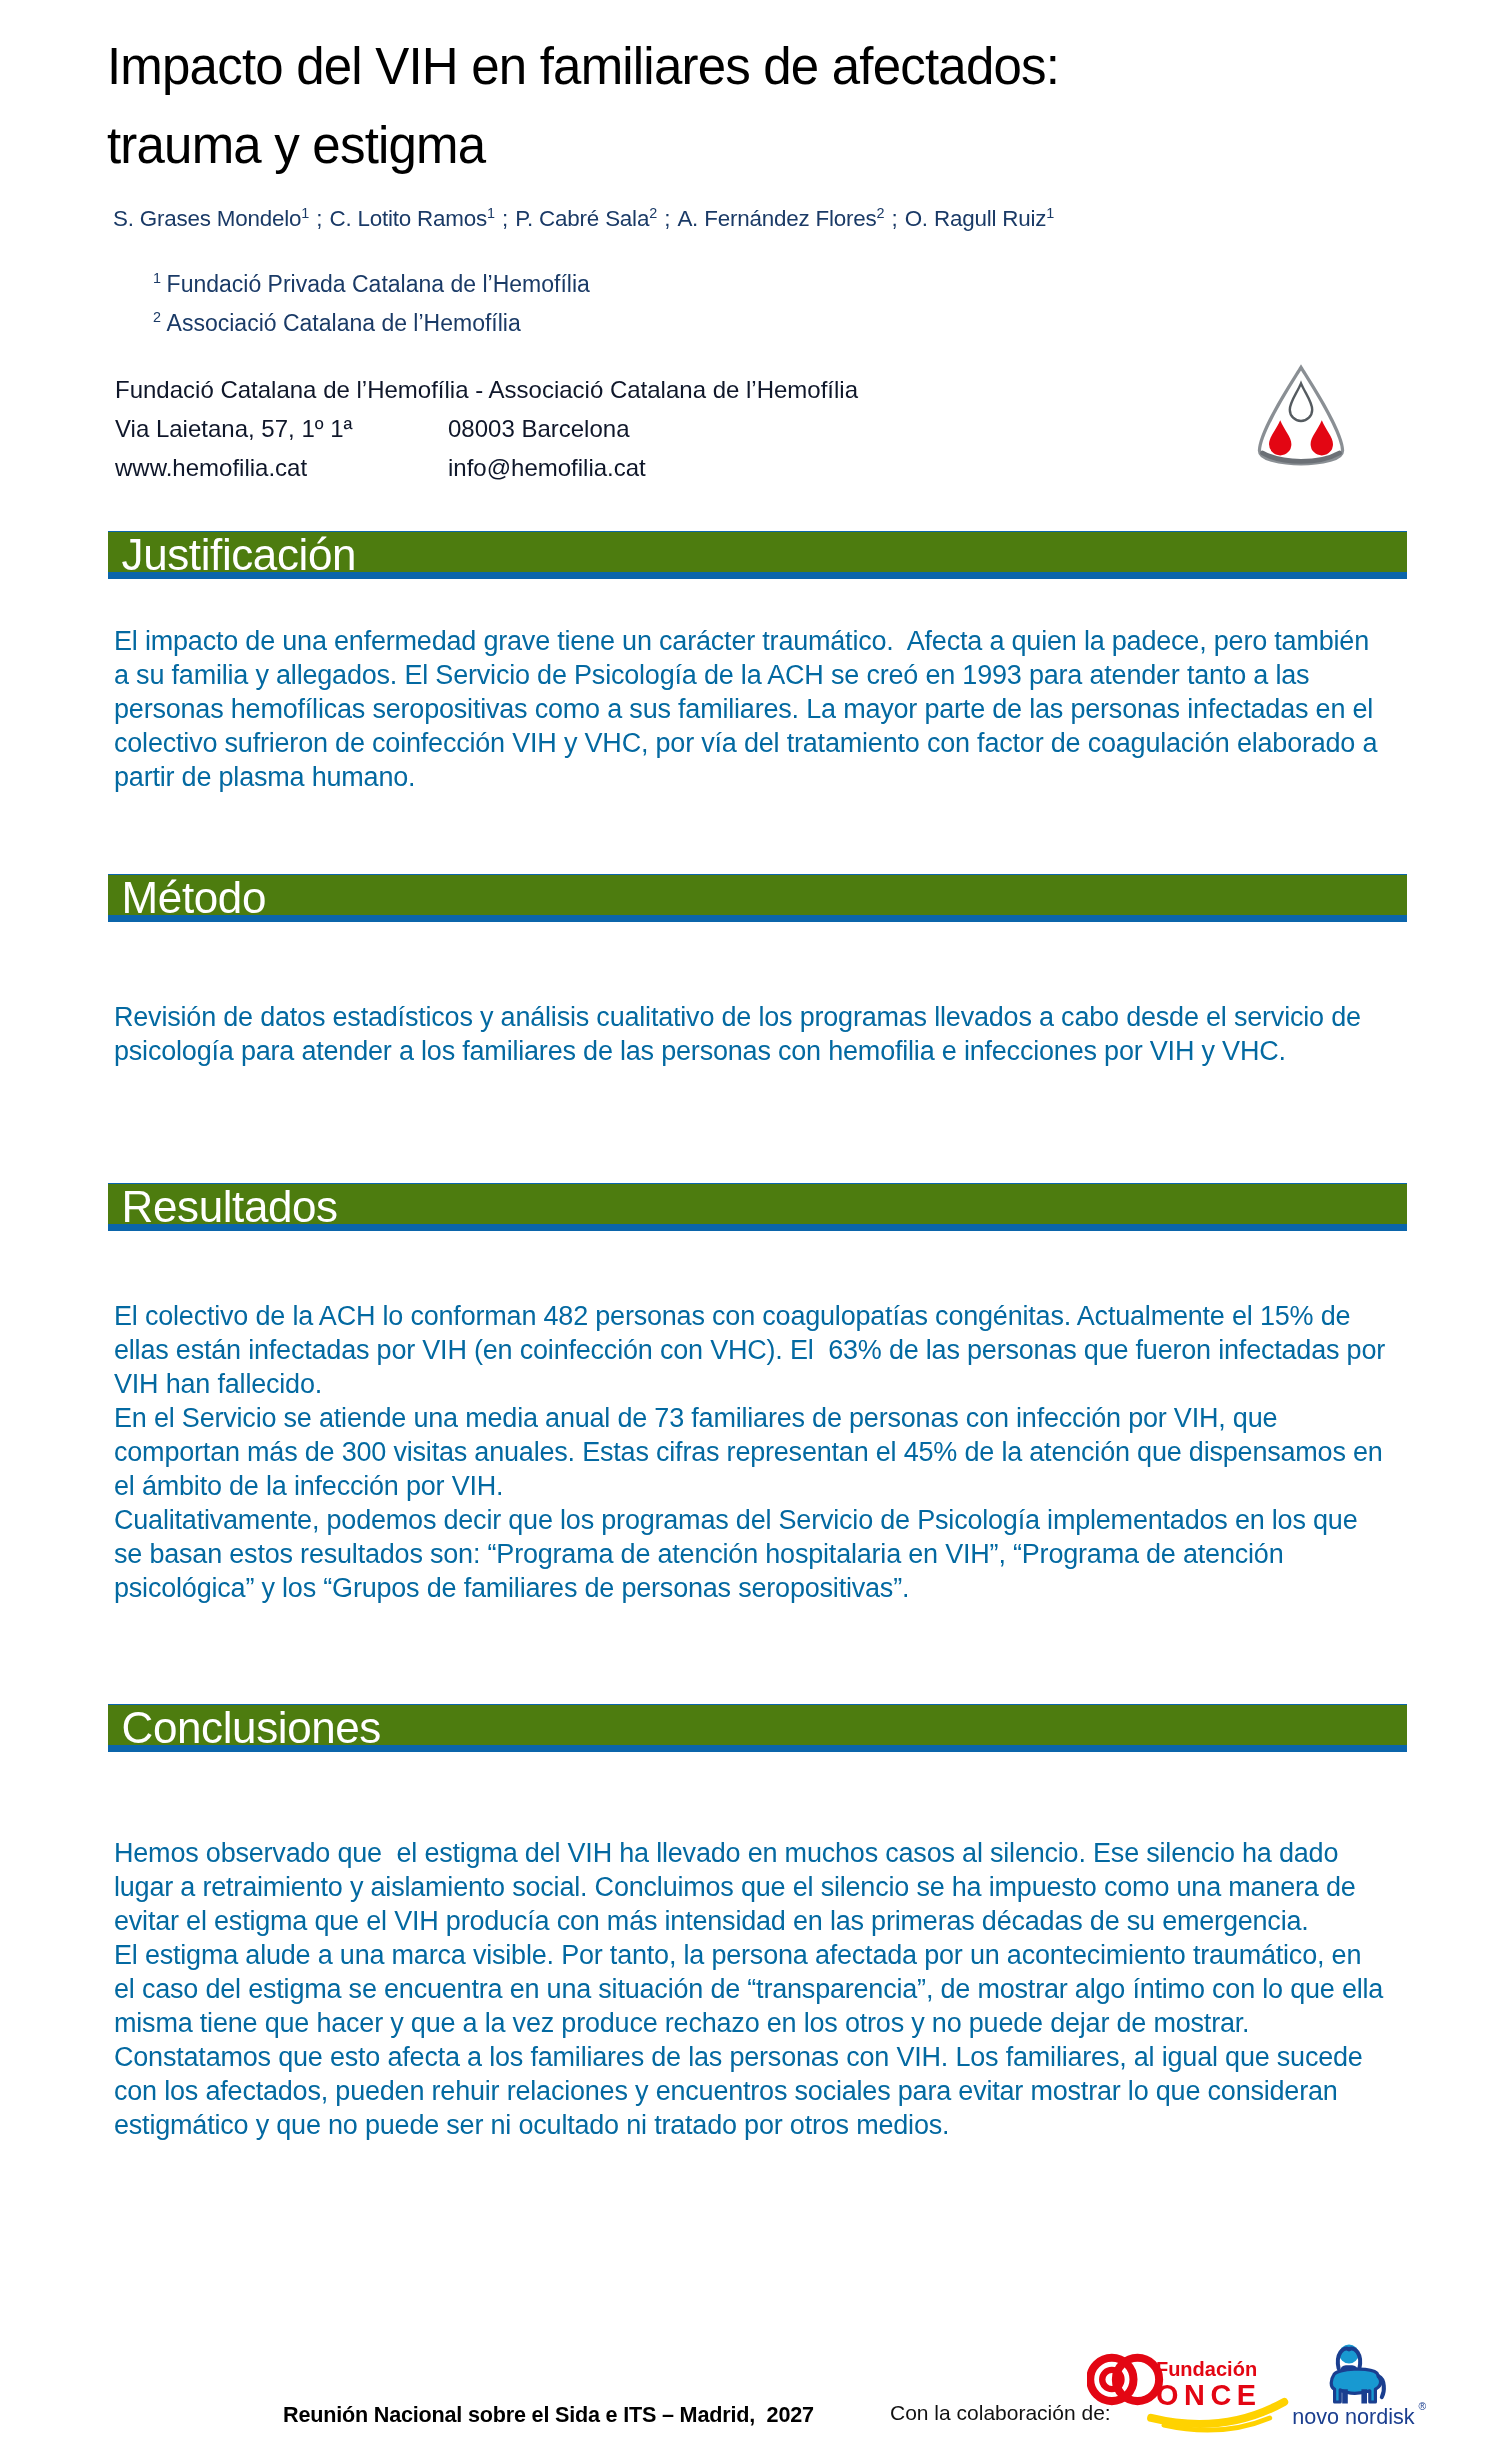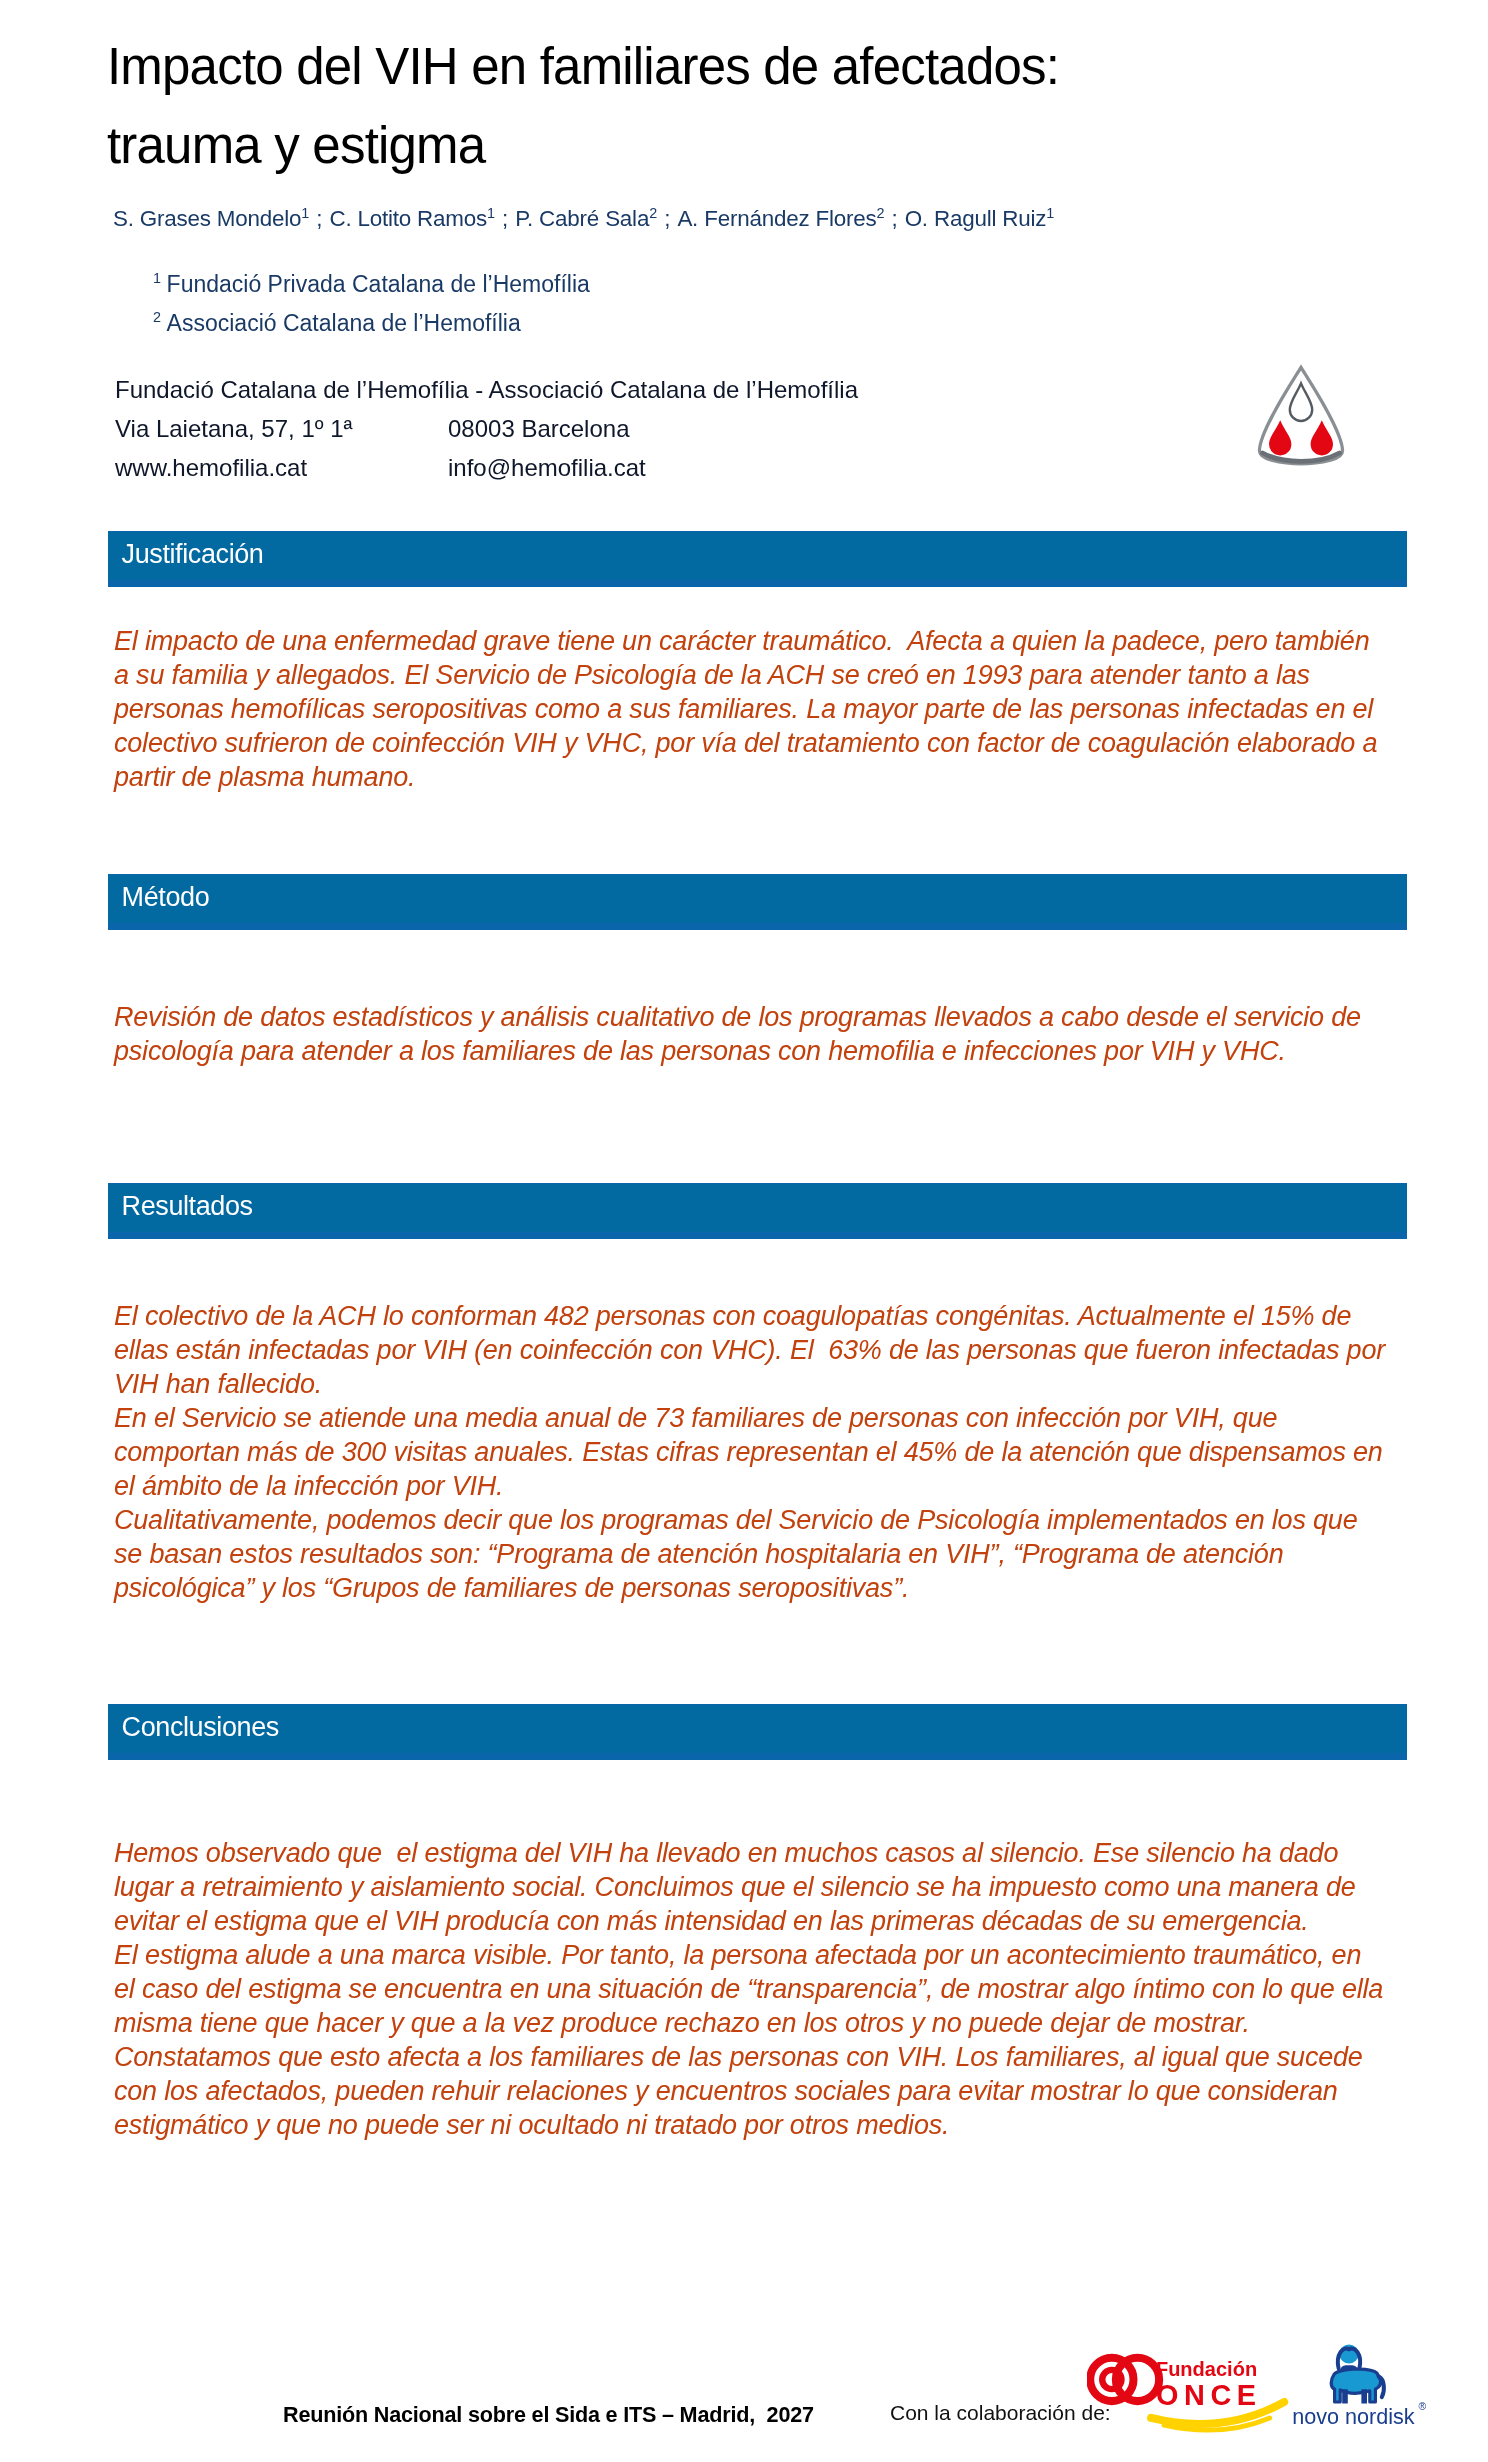--- a/index.html
+++ b/index.html
@@ -20,28 +20,28 @@
     position:absolute;left:113px;top:262px;font-size:23px;line-height:33px;color:#1a3a66;margin-left:40px;
   }
   .affils sup{font-size:14.4px;margin-right:5.6px;}
   .contact{
     position:absolute;left:115px;top:370px;font-size:24px;line-height:39px;color:#0f172a;
   }
   .contact .row{display:flex;}
   .contact .c1{width:333px;}
   .ach-logo{position:absolute;left:1241px;top:361px;}
   .bar{
-    position:absolute;left:108px;width:1299px;height:56px;
-    background:#0369a1;border-bottom:7.2px solid #0b65ab;border-top:1.6px solid #0b65ab;
-    box-sizing:border-box;color:#ffffff;font-size:27px;line-height:45px;
+    position:absolute;left:108px;width:1299px;height:48px;
+    background:#4d7c0f;border-bottom:7.2px solid #0b65ab;border-top:1.6px solid #0b65ab;
+    box-sizing:border-box;color:#ffffff;font-size:44px;line-height:45px;
     padding-left:13.6px;letter-spacing:-0.4px;
   }
   .sec-text{
     position:absolute;left:114px;width:1274px;font-size:27px;line-height:34px;
-    color:#c2410c;letter-spacing:-0.2px;font-style:italic;
+    color:#0369a1;letter-spacing:-0.2px;
   }
   .para{white-space:pre-wrap;}
   .footer-conf{
     position:absolute;left:283px;top:2402px;font-size:21.6px;font-weight:bold;
     color:#000;letter-spacing:-0.2px;white-space:pre-wrap;
   }
   .footer-collab{
     position:absolute;left:854px;top:2401px;font-size:21px;color:#111111;margin-left:36px;
   }
   .once-logo{position:absolute;left:1087px;top:2344px;}

